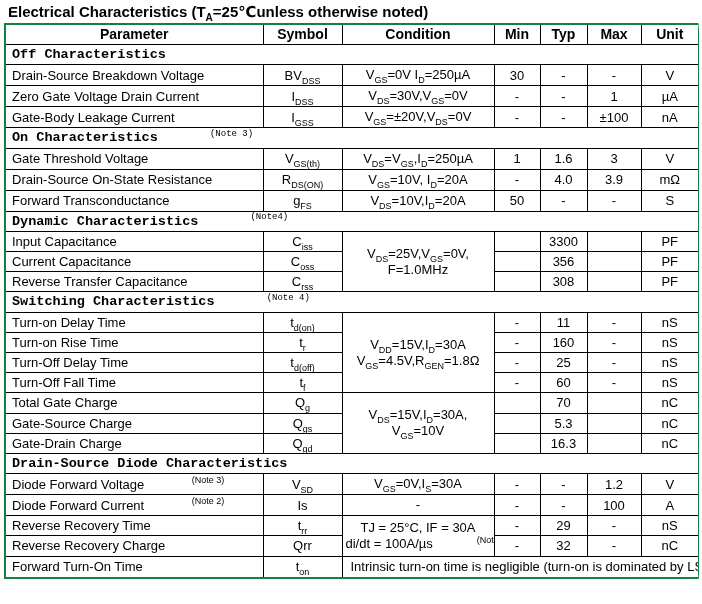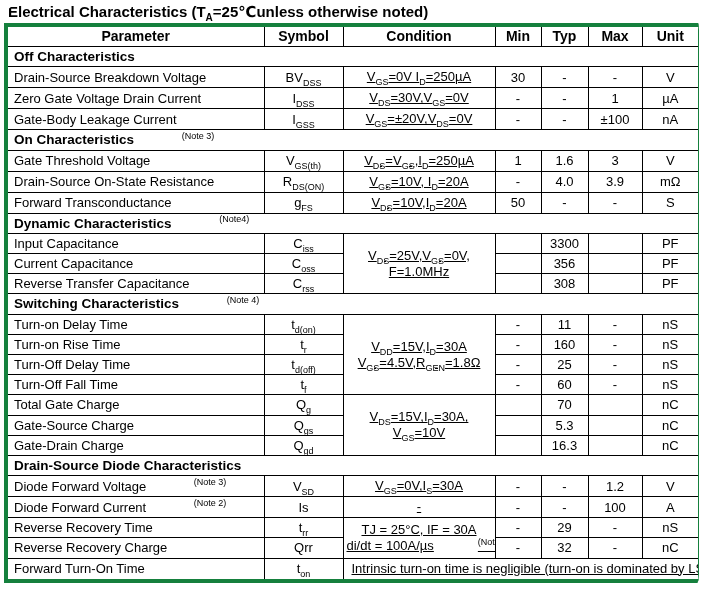--- a/index.html
+++ b/index.html
@@ -13,21 +13,21 @@
   .title {
     font-weight: bold; font-size: 15px; line-height: 20px;
     padding: 2px 0 0 8px; white-space: nowrap;
   }
   .title sub { font-size: 10px; }
   table.ec {
     border-collapse: collapse;
     width: 694px;
     margin: 1px 4px 0 4px;
     table-layout: fixed;
-    border: 4px solid #15803d;
+    border: 2px solid #15803d;
     padding-left: 28px;
   }
   col.c-param { width: 258px; }
   col.c-sym   { width: 79px; }
   col.c-cond  { width: 152px; }
   col.c-min   { width: 46px; }
   col.c-typ   { width: 47px; }
   col.c-max   { width: 54px; }
   col.c-unit  { width: 58px; }
   th, td {
@@ -36,26 +36,26 @@
     line-height: 15.2px;
     padding: 2px 3px;
     text-align: center;
     vertical-align: middle;
     overflow: hidden;
     white-space: nowrap;
   }
   th { font-size: 14px; font-weight: bold; padding: 2px 2px; }
   td.param { text-align: left; padding-left: 6px; }
   tr.sectionrow td {
-    text-align: left; font-weight: bold; font-size: 13.5px; padding-left: 6px;
+    text-align: left; font-weight: bold; font-size: 13.5px; padding-left: 6px; font-family: Liberation Mono, monospace;
   }
   sub { font-size: 9px; line-height: 0; }
   sup { font-size: 9px; line-height: 0; font-weight: normal; margin-left: 44px; }
   tr.sectionrow sup { font-weight: normal; }
-  td.cond { line-height: 16px; text-decoration: underline; }
+  td.cond { line-height: 16px; }
   td.widecell { text-align: left; padding-left: 8px; white-space: nowrap; }
 </style>
 </head>
 <body>
 
 <div class="page">
   <div class="title">Electrical Characteristics (T<sub>A</sub>=25℃unless otherwise noted)</div>
   <table class="ec">
     <colgroup>
       <col class="c-param">

